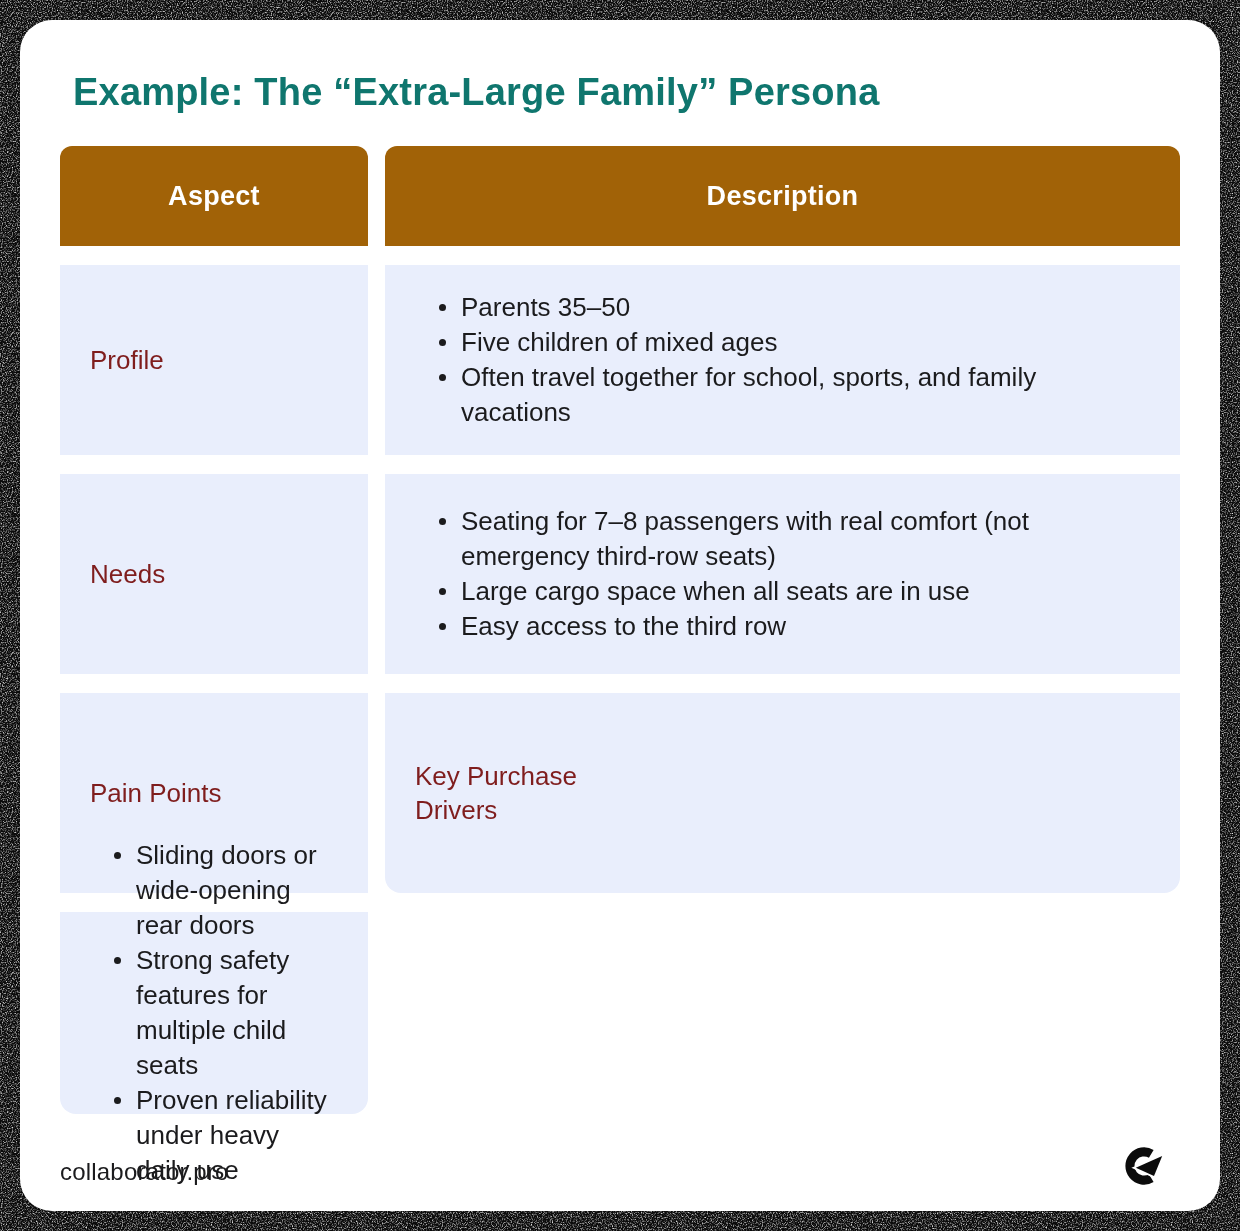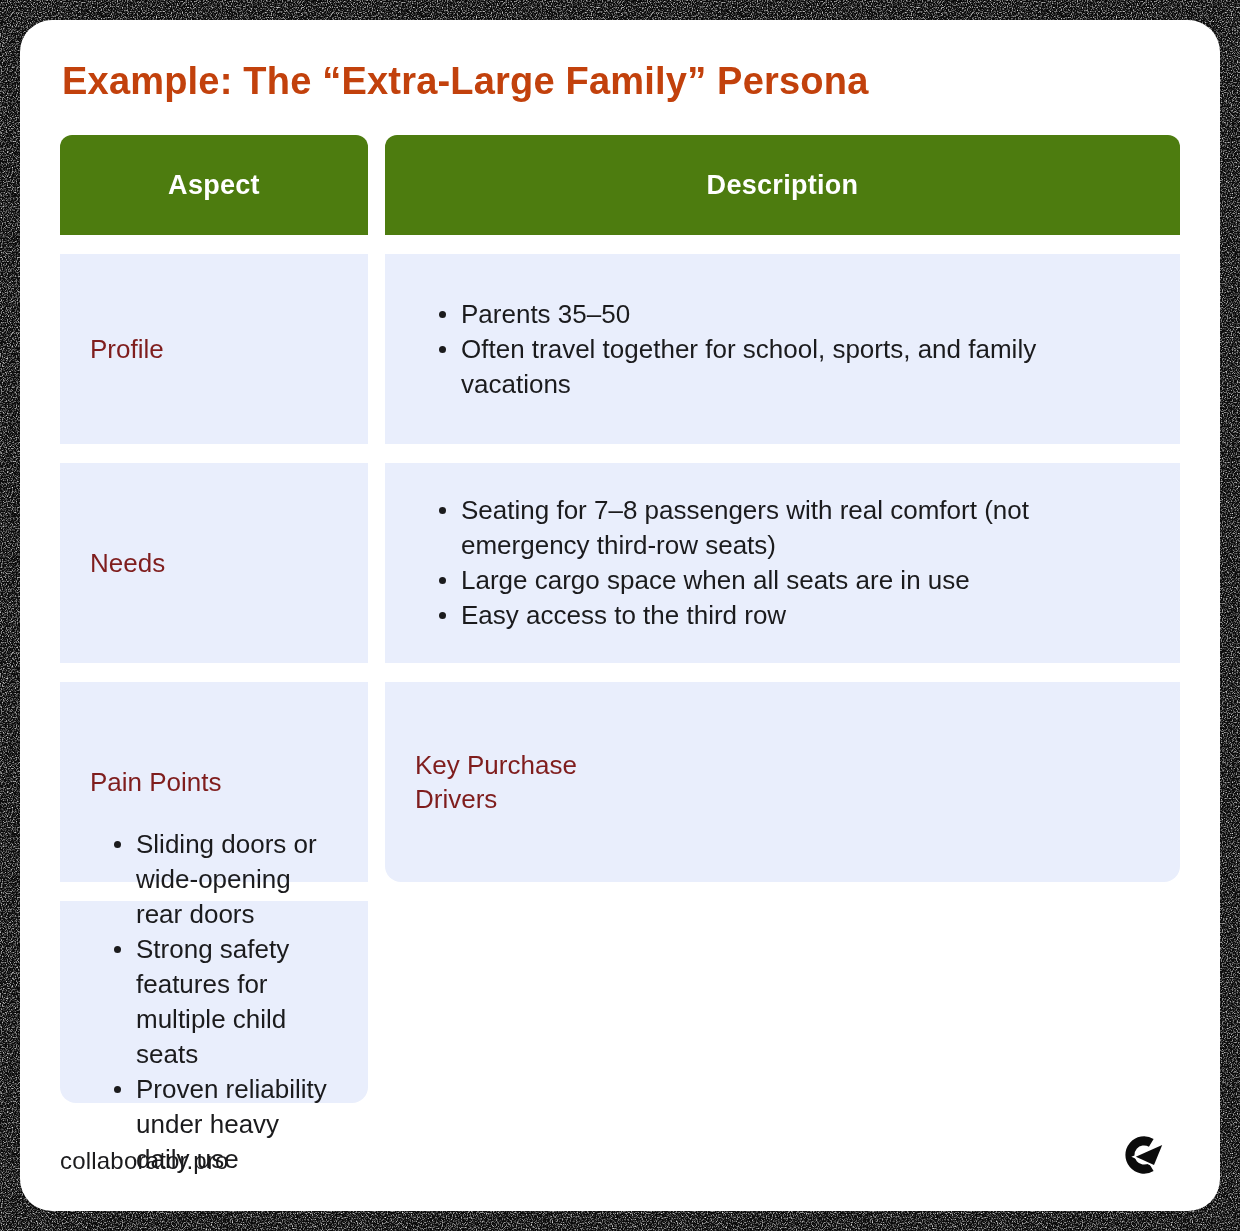--- a/index.html
+++ b/index.html
@@ -18,40 +18,40 @@
 
   .card {
     position: absolute;
     left: 20px; top: 20px; right: 20px; bottom: 20px;
     background: #ffffff;
     border-radius: 32px;
     padding: 36px 40px 0 40px;
   }
 
   .title {
-    margin: 2px;
+    margin: 13px;
     font-size: 38px;
     line-height: 46px;
     font-weight: 600;
-    color: #c2410c;
+    color: #0f766e;
     letter-spacing: 0.2px;
   }
 
   .persona-table {
     margin-top: 31px;
     display: grid;
     grid-template-columns: 308px 1fr;
     grid-template-rows: 100px 190px 200px 200px 202px;
     gap: 19px 17px;
   }
 
   .cell { min-width: 0; }
 
   .th {
-    background: #4d7c0f;
+    background: #a16207;
     color: #ffffff;
     display: flex;
     align-items: center;
     justify-content: center;
     font-size: 27px;
     font-weight: 600;
     letter-spacing: 0.3px;
     border-radius: 12px 12px 0 0;
   }
 
@@ -137,20 +137,21 @@
 
       <div class="cell th">Aspect</div>
       <div class="cell th">Description</div>
 
       <div class="cell aspect">
         <span class="aspect-label">Profile</span>
       </div>
       <div class="cell desc">
         <ul>
           <li>Parents 35–50</li>
+          <li>Five children of mixed ages</li>
           <li>Often travel together for school, sports, and family vacations</li>
         </ul>
       </div>
 
       <div class="cell aspect">
         <span class="aspect-label">Needs</span>
       </div>
       <div class="cell desc">
         <ul>
           <li>Seating for 7–8 passengers with real comfort (not emergency third-row seats)</li>

